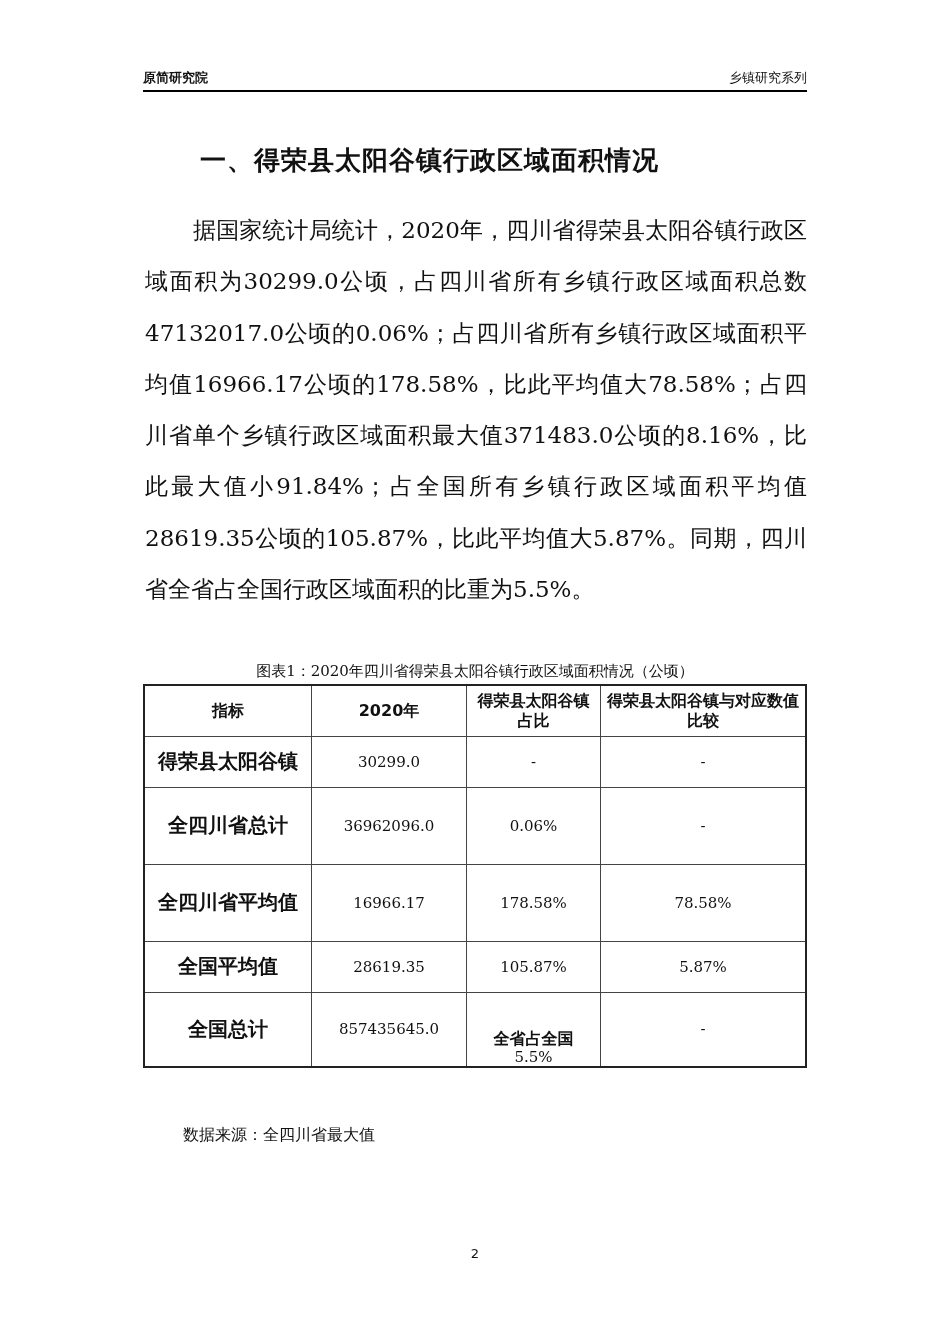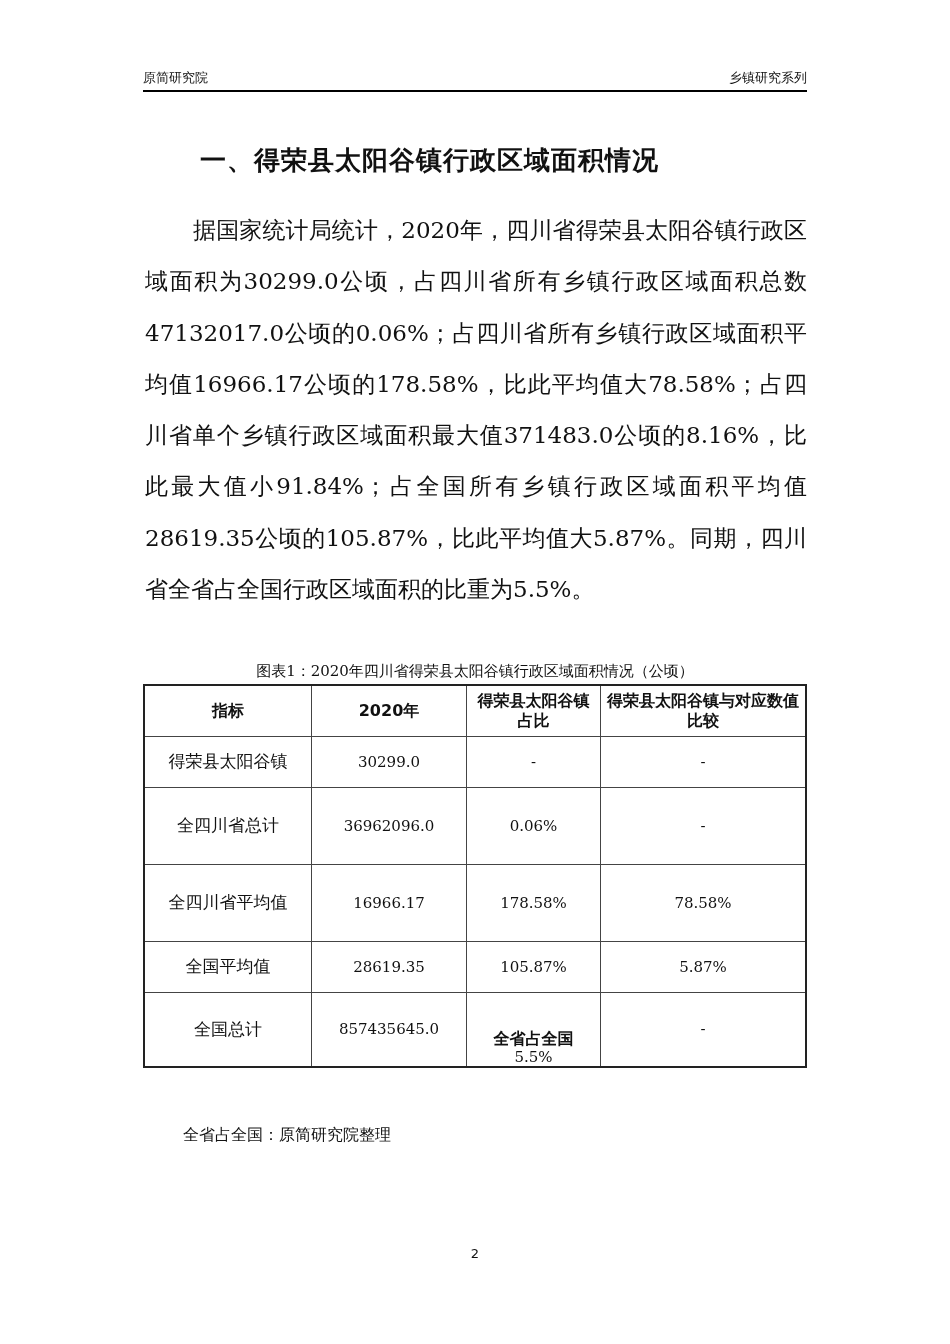--- a/index.html
+++ b/index.html
@@ -1,32 +1,32 @@
 <!DOCTYPE html>
 <html><head>
 <meta charset="utf-8">
 <style>
   html, body { margin:0; padding:0; background:#ffffff; }
   body { width:950px; height:1344px; position:relative; overflow:hidden; color:#111;
          font-family:"DejaVu Serif", "Liberation Serif", serif; }
   .header { position:absolute; left:143px; top:68px; width:664px; height:22px;
             border-bottom:2px solid #000; font-family:"DejaVu Sans", "Liberation Sans", sans-serif;
             font-size:13px; }
-  .header .left { position:absolute; left:0; top:1px; }
+  .header .left { position:absolute; left:0; top:1px;font-weight:bold; }
   .header .right { position:absolute; right:0; top:1px; }
   .title { position:absolute; left:200px; top:143px; font-family:"DejaVu Sans","Liberation Sans",sans-serif;
            font-weight:bold; font-size:26px; letter-spacing:1px; }
   .para { position:absolute; left:145px; top:205px; width:662px; font-size:23px; line-height:51.3px;
           text-align:justify; text-indent:48px; }
   .caption { position:absolute; left:143px; top:662px; width:664px; text-align:center; font-size:15px; }
   table { position:absolute; left:143px; top:684px; width:664px; border-collapse:collapse;
           border:2px solid #222; font-size:15px; }
   th, td { border:1px solid #444; text-align:center; vertical-align:middle; padding:0 4px; }
   th { font-family:"DejaVu Sans","Liberation Sans",sans-serif; font-weight:bold; font-size:16px; line-height:20px; }
-  td.label { font-family:"DejaVu Sans","Liberation Sans",sans-serif; font-weight:normal; font-size:17px;margin-left:17px; }
+  td.label { font-family:"DejaVu Sans","Liberation Sans",sans-serif; font-weight:bold; font-size:20px;margin-left:17px; }
   td.num { font-family:"DejaVu Serif","Liberation Serif",serif; }
   .bold-small { font-family:"DejaVu Sans","Liberation Sans",sans-serif; font-weight:bold; font-size:16px; line-height:19px; display:block;margin-top:36px; }
   .source { position:absolute; left:183px; top:1125px; font-size:16px; }
   .pagenum { position:absolute; left:0; width:950px; top:1246px; text-align:center;
              font-family:"DejaVu Sans","Liberation Sans",sans-serif; font-size:13px; }
 </style>
 </head>
 <body>
 
 <div class="header">
@@ -79,15 +79,15 @@
       <td class="num">857435645.0</td>
       <td class="num">
         <span class="bold-small">全省占全国</span>
         <span>5.5%</span>
       </td>
       <td class="num">-</td>
     </tr>
   </tbody>
 </table>
 
-<div class="source">全省占全国：原简研究院整理</div>
+<div class="source">数据来源：全四川省最大值</div>
 
 <div class="pagenum">2</div>
 
 </body></html>

